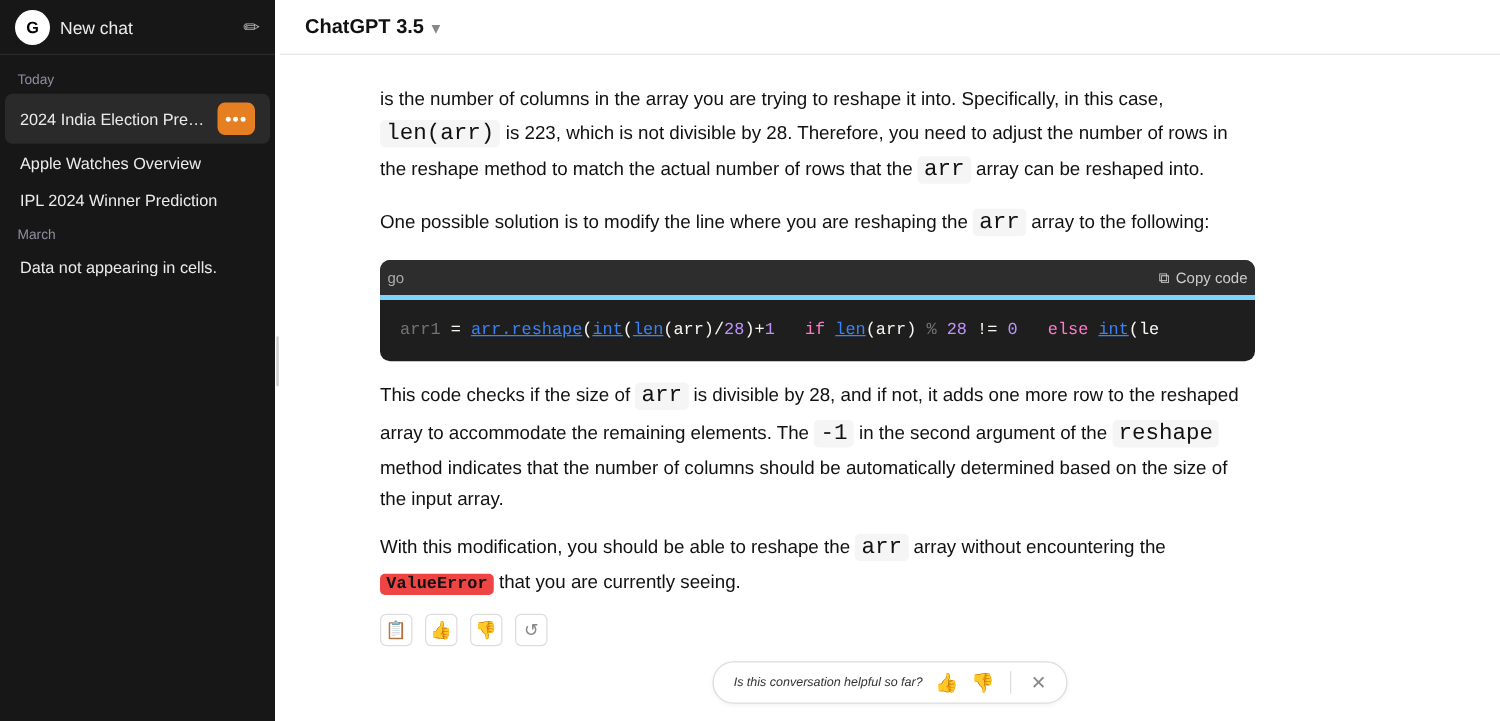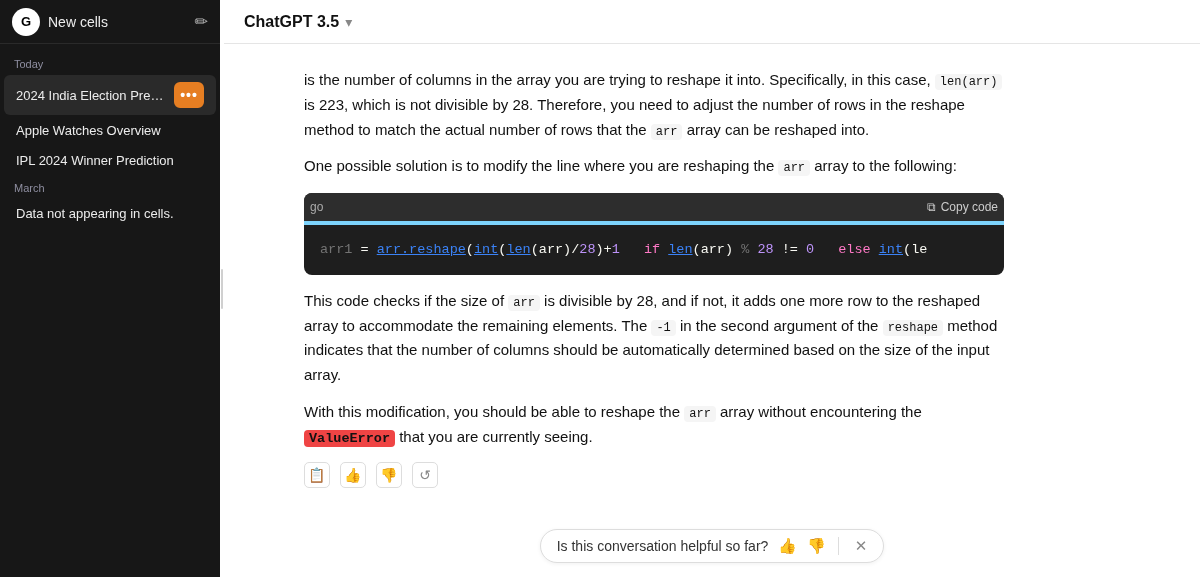--- a/index.html
+++ b/index.html
@@ -135,21 +135,21 @@
       line-height: 1.65;
       color: #111;
       max-width: 700px;
     }
     .message-text p { margin-bottom: 12px; }
     .message-text code.inline {
       font-family: 'Courier New', Courier, monospace;
       background: #f5f5f5;
       padding: 1px 5px;
       border-radius: 4px;
-      font-size: 12px;
+      font-size: 18px;
       color: #111;
     }
     code.inline-bold {
       font-family: 'Courier New', Courier, monospace;
       background: #ef4444;
       padding: 1px 5px;
       border-radius: 4px;
       font-size: 13.5px;
       font-weight: bold;
       color: #111;
@@ -231,22 +231,23 @@
       display: flex;
       align-items: center;
       border: 1px solid #ddd;
       border-radius: 20px;
       padding: 7px 16px;
       gap: 10px;
       background: #fff;
       box-shadow: 0 1px 4px rgba(0,0,0,0.06);
     }
     .feedback-pill-text {
-      font-size: 14px;
+      font-size: 10px;
       color: #333;
+      font-style: italic;
     }
     .pill-icon {
       cursor: pointer;
       color: #888;
       font-size: 15px;
       display: flex; align-items: center;
     }
     .pill-divider {
       width: 1px;
       height: 18px;
@@ -289,21 +290,21 @@
   </style>
 </head>
 <body>
 
 <div id="sidebar">
   <div id="sidebar-header">
     <div id="sidebar-logo-area">
       <div id="sidebar-logo-circle">
         <span id="sidebar-logo-inner">G</span>
       </div>
-      <span id="sidebar-new-chat-label">New cells</span>
+      <span id="sidebar-new-chat-label">New chat</span>
     </div>
     <span id="sidebar-edit-icon">✏</span>
   </div>
 
   <div id="sidebar-body">
 
     <div class="section-label">Today</div>
 
     <div class="chat-item active">
       <span class="chat-item-label">2024 India Election Prediction</span>

